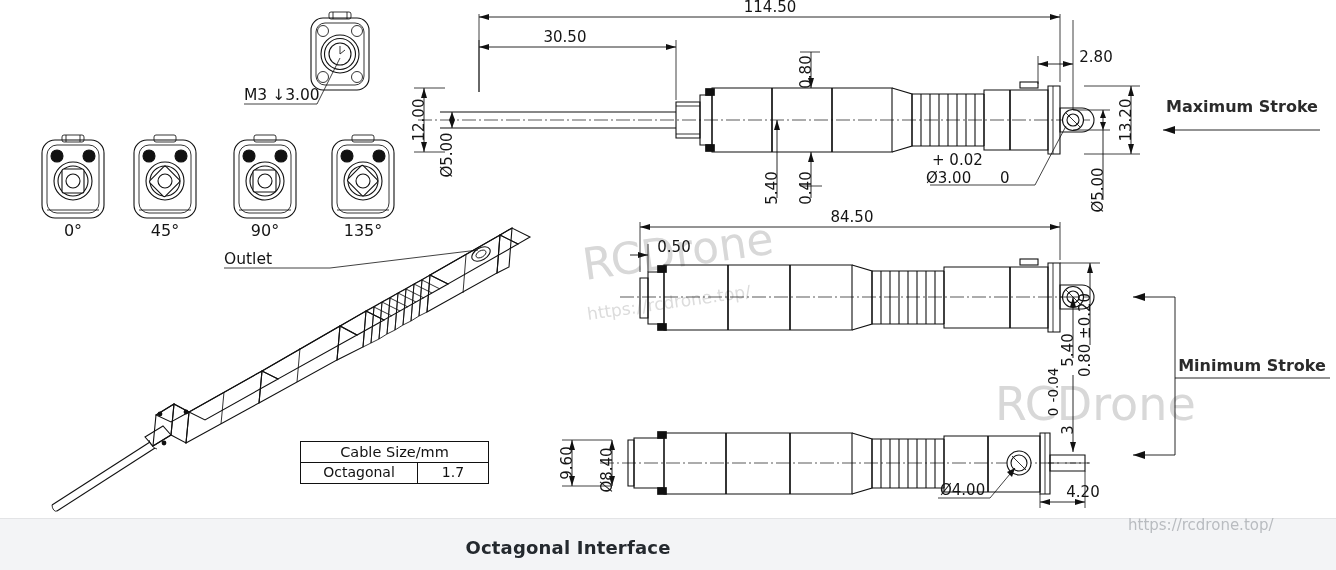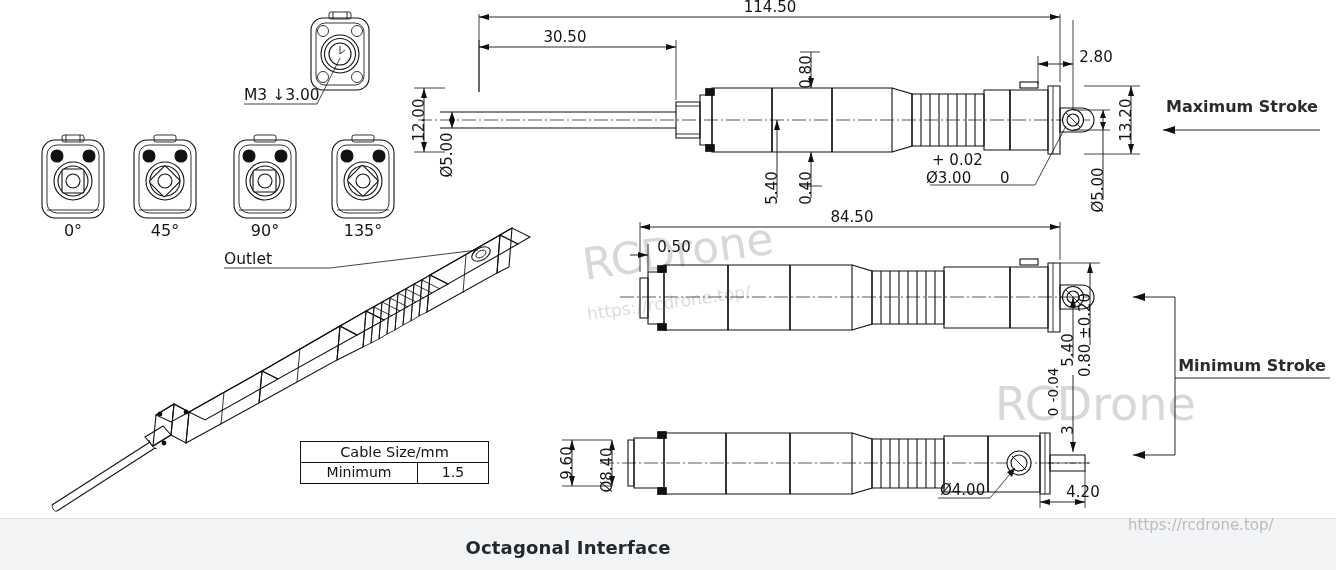--- a/index.html
+++ b/index.html
@@ -472,22 +472,22 @@
     <text class="annot" x="224" y="264">Outlet</text>
 
   </svg>
 
   <table class="cable">
     <tbody>
         <tr>
       <td class="hdr" colspan="2">Cable Size/mm</td>
     </tr>
     <tr>
-      <td class="lbl">Minimum</td>
-      <td class="val">1.5</td>
+      <td class="lbl">Octagonal</td>
+      <td class="val">1.7</td>
     </tr>
   </tbody>
     </table>
 
   <div id="caption-bar"></div>
   <div id="caption-text">Octagonal Interface</div>
   <div id="site-url">https://rcdrone.top/</div>
 
 </div>
 

